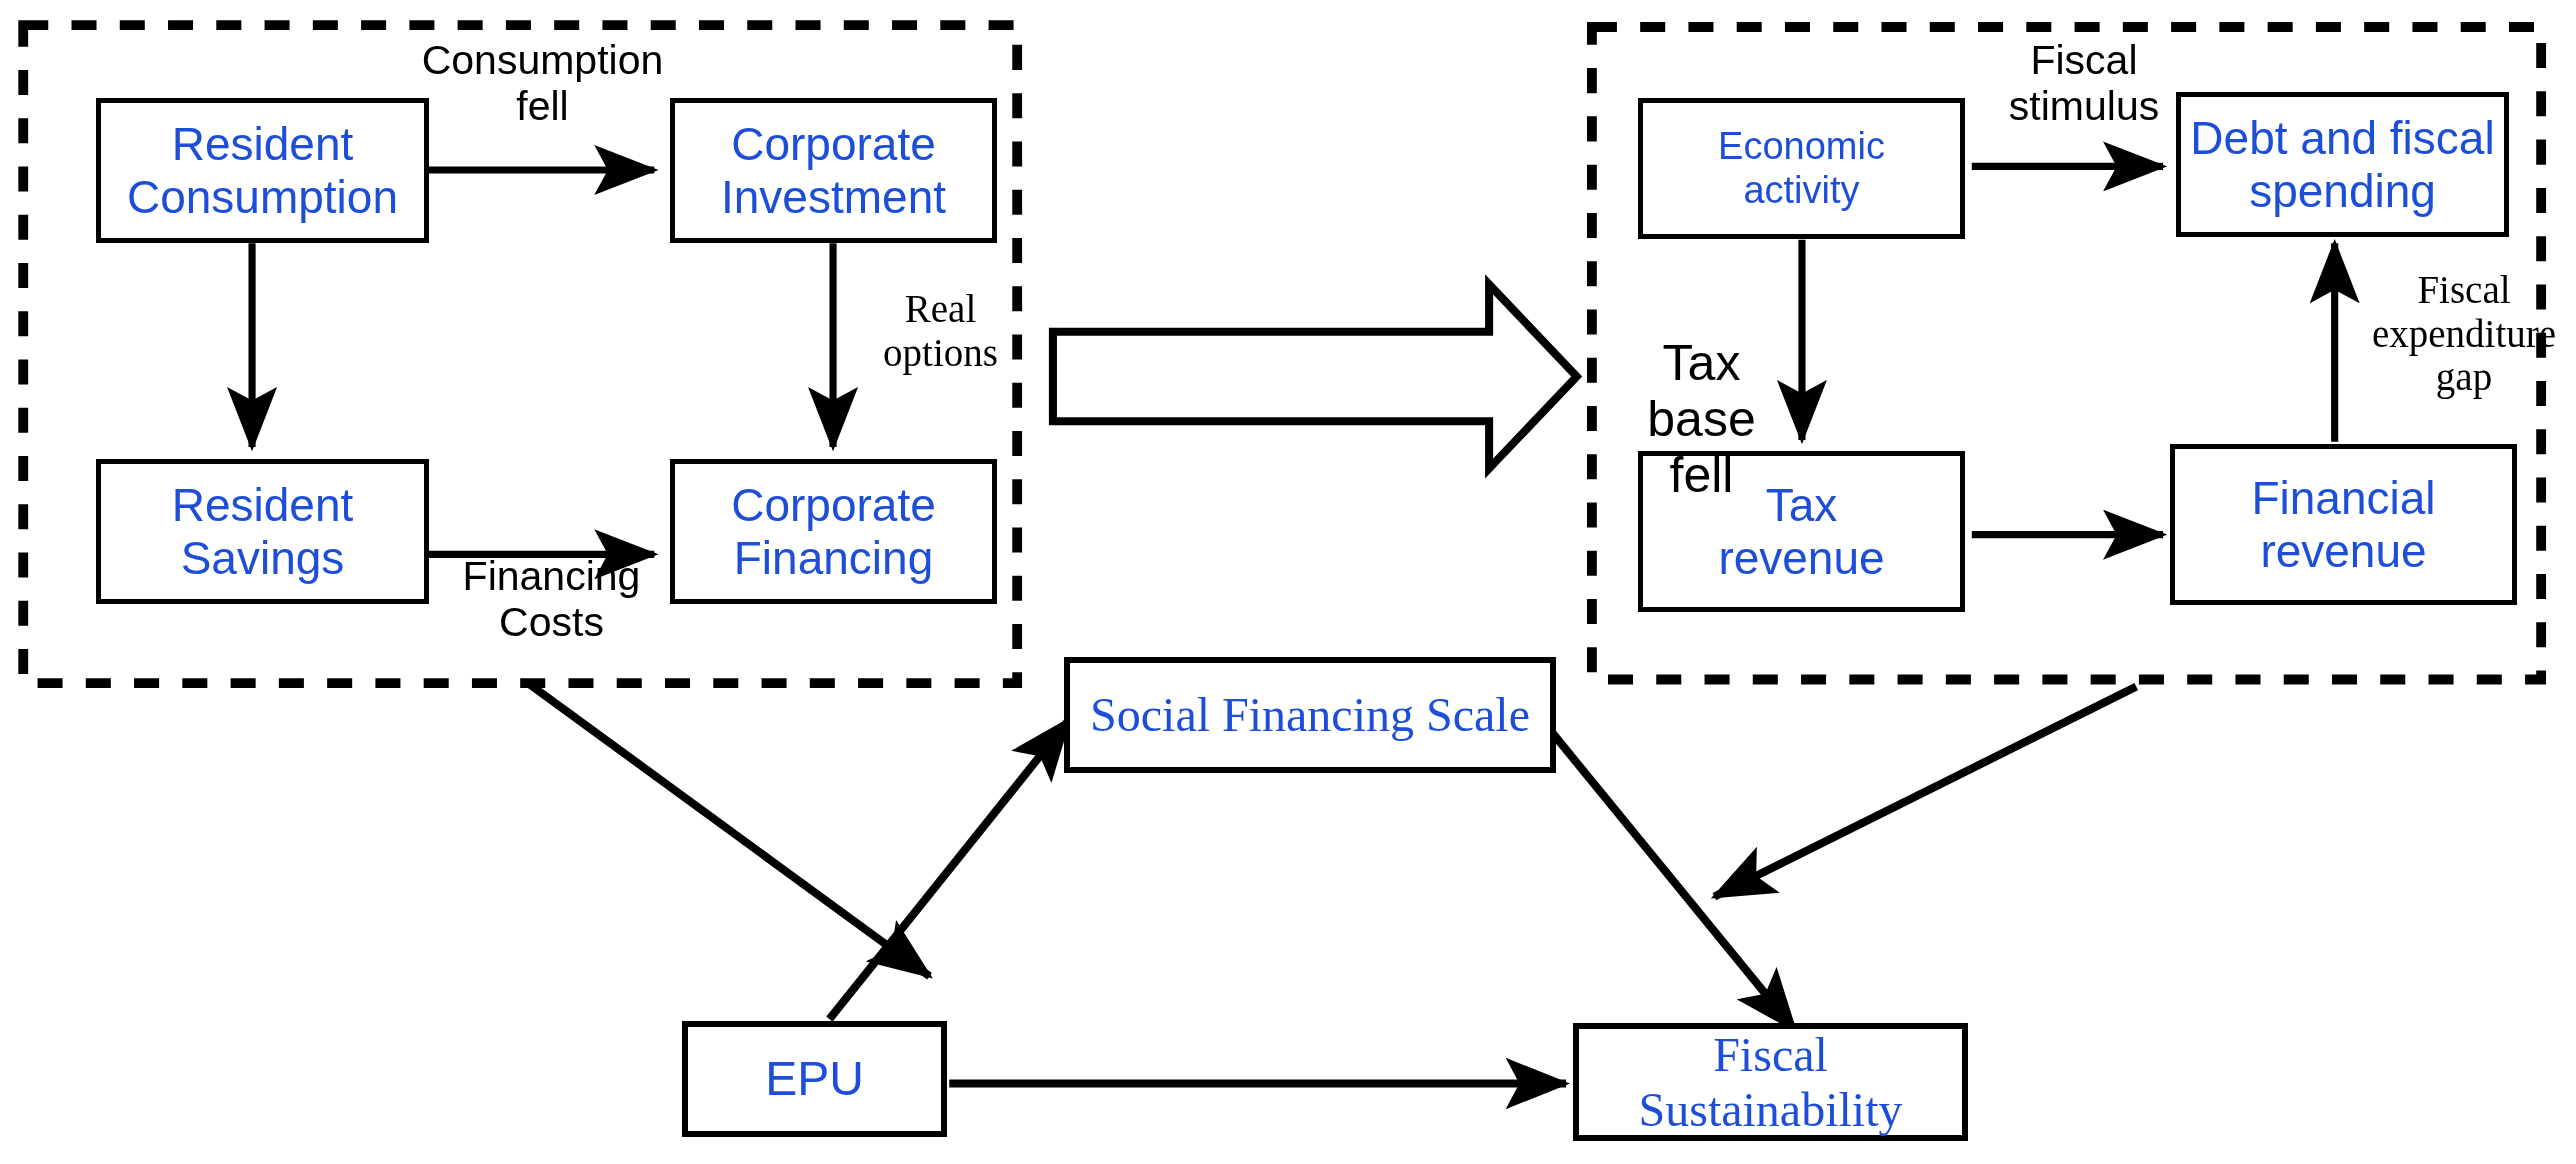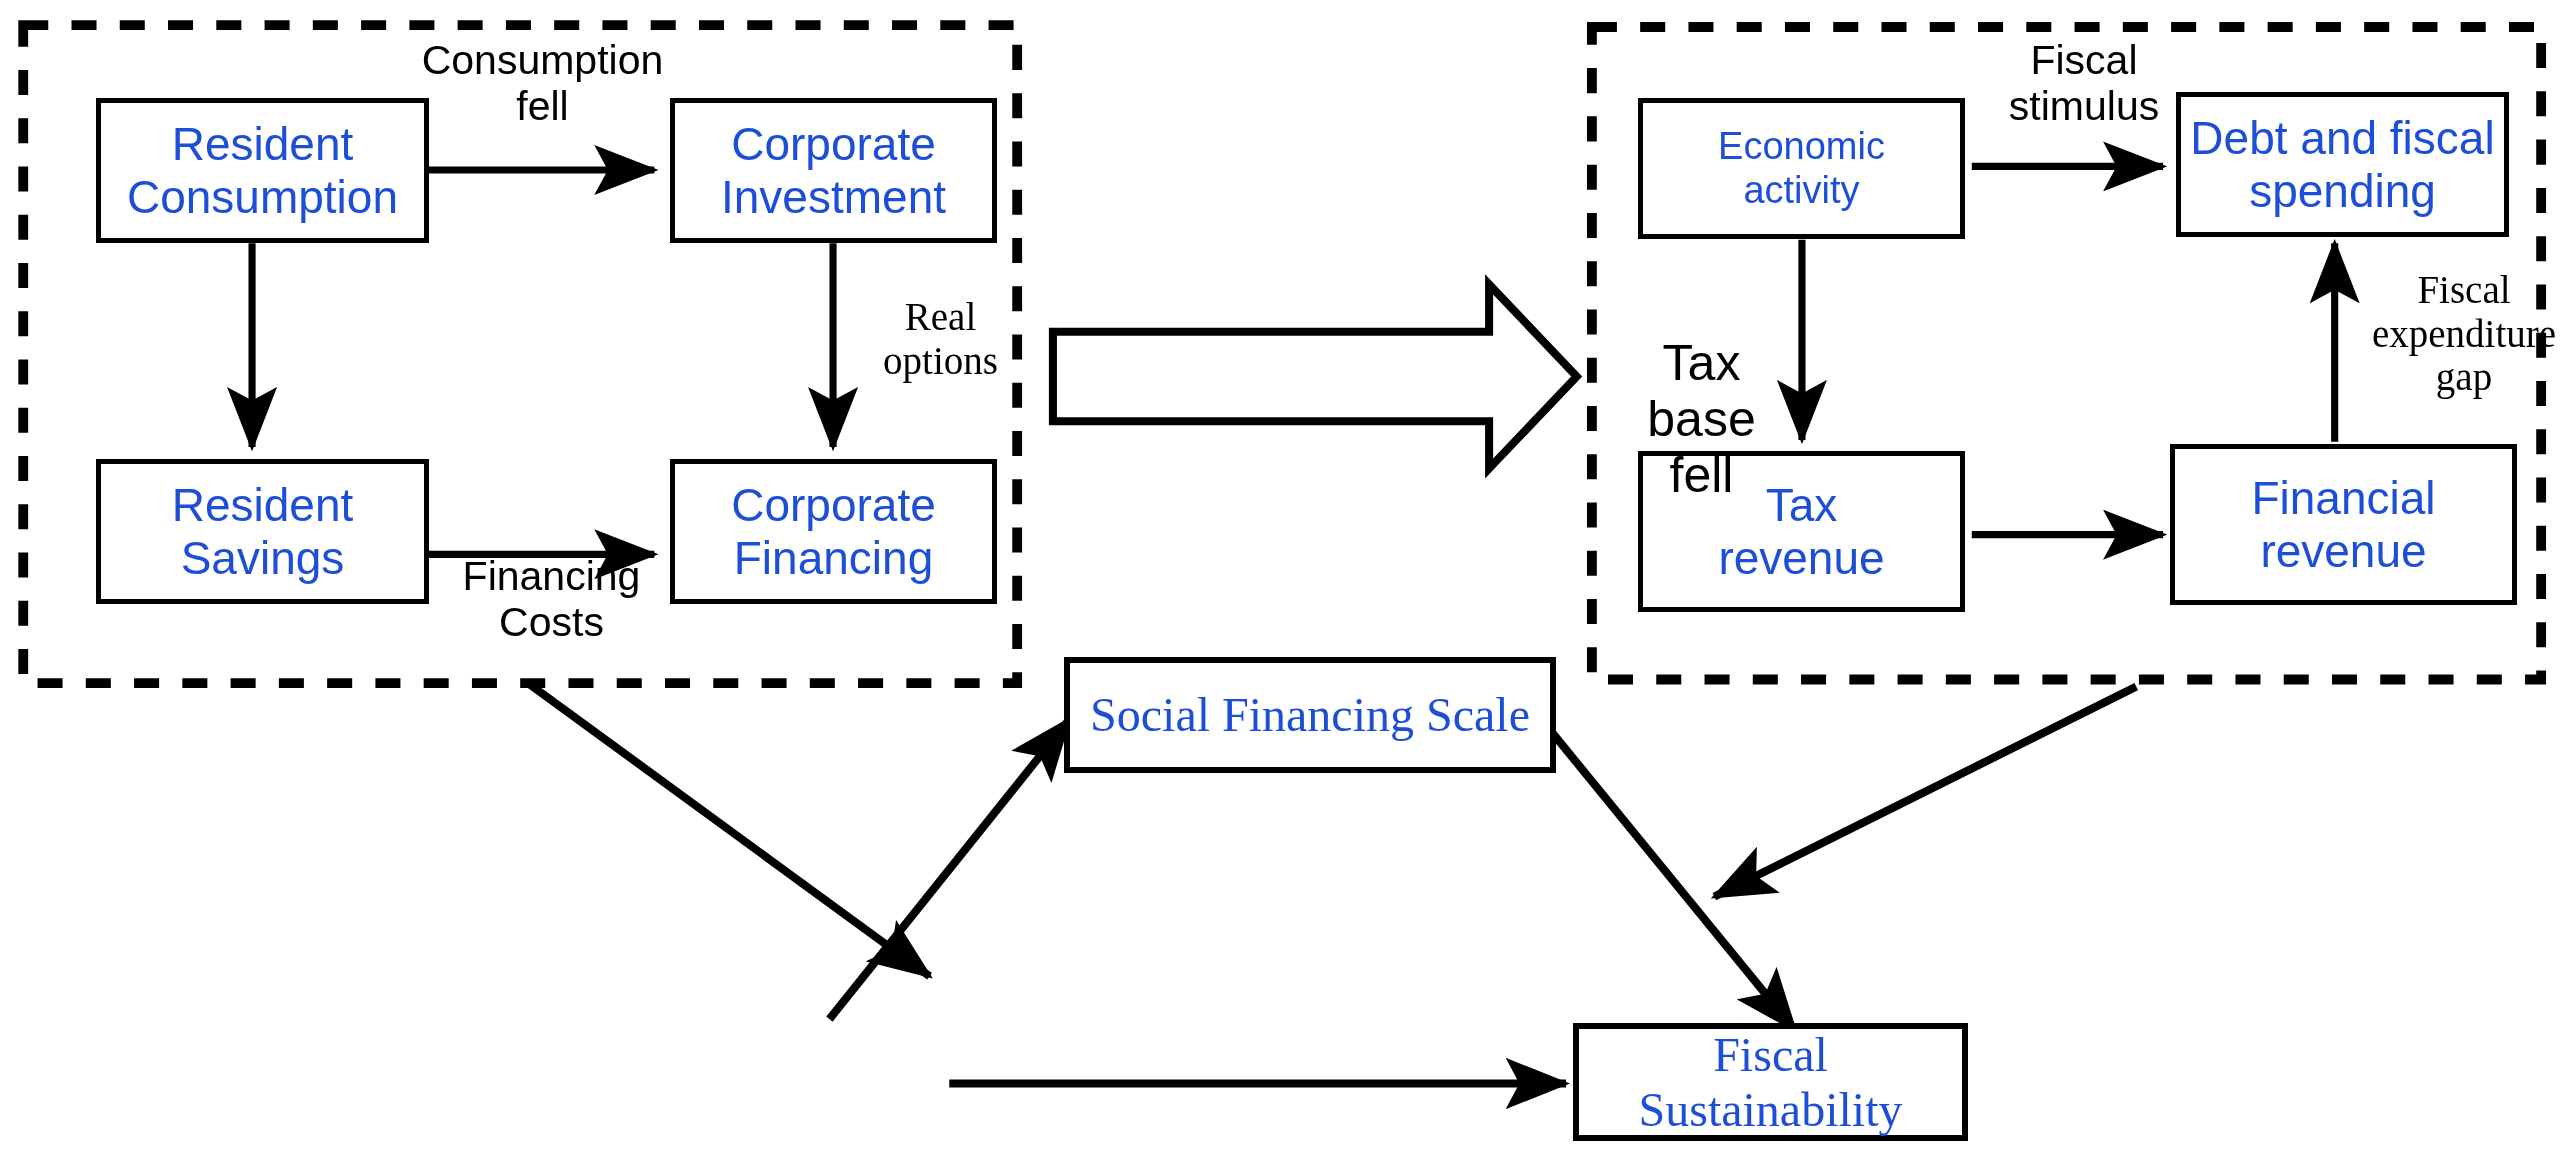--- a/index.html
+++ b/index.html
@@ -107,21 +107,21 @@
 
   <div class="node sans" style="left:670px; top:459px; width:327px; height:145px; font-size:46px;">
     <span class="txt">Corporate
 Financing</span>
   </div>
 
   <div class="elabel sans" style="left:404px; top:38px; width:277px; font-size:41px;">Consumption
 fell</div>
 
 
-  <div class="elabel serif" style="left:851px; top:295px; width:179px; font-size:39px;">Real
+  <div class="elabel serif" style="left:851px; top:287px; width:179px; font-size:39px;">Real
 options</div>
 
   <div class="elabel sans" style="left:440px; top:554px; width:223px; font-size:41px;">Financing
 Costs</div>
 
   <div class="node sans" style="left:1638px; top:98px; width:327px; height:141px; font-size:38px;">
     <span class="txt">Economic
 activity</span>
   </div>
 
@@ -147,19 +147,22 @@
 fell</div>
 
   <div class="elabel serif" style="left:2353px; top:268px; width:222px; font-size:39px;">Fiscal
 expenditure
 gap</div>
 
   <div class="node serif" style="left:1064px; top:657px; width:492px; height:116px; font-size:48px; border-width:6.3px;">
     <span class="txt">Social Financing Scale</span>
   </div>
 
+  <div class="node sans" style="left:682px; top:1021px; width:265px; height:116px; font-size:48px; border-width:6.3px;">
+    <span class="txt">EPU</span>
+  </div>
 
   <div class="node serif" style="left:1573px; top:1023px; width:395px; height:118px; font-size:48px; border-width:6.3px;">
     <span class="txt">Fiscal Sustainability</span>
   </div>
 
 </div>
 
 
 </body></html>

